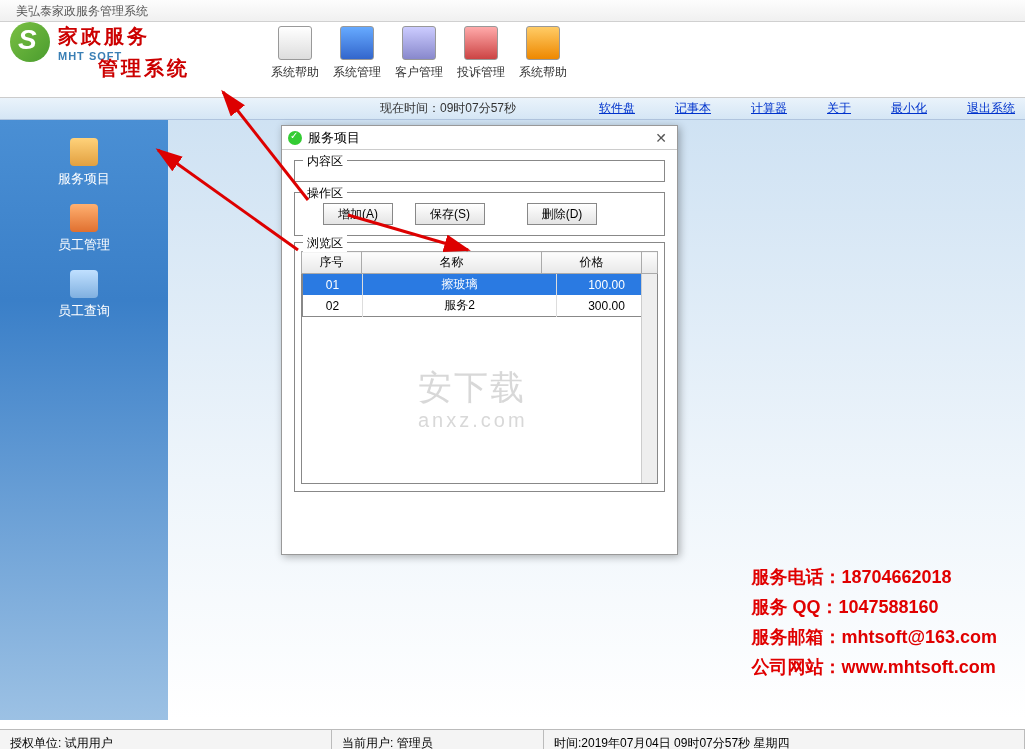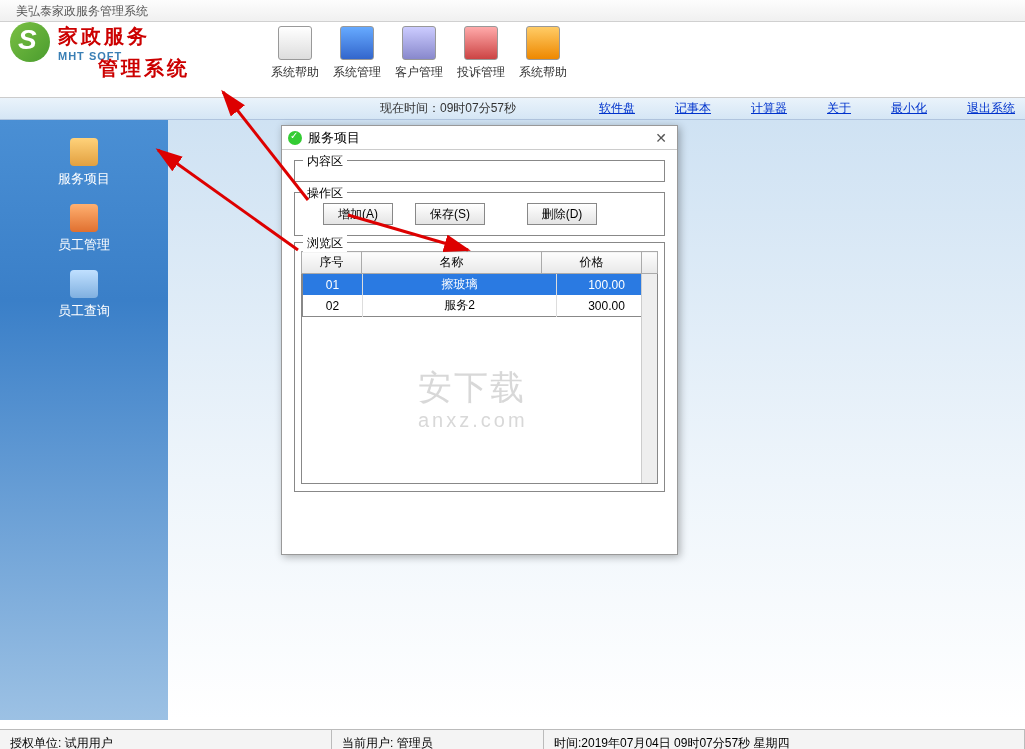--- a/index.html
+++ b/index.html
@@ -193,20 +193,26 @@
           <div class="vscroll"></div>
         </div>
       </div>
     </div>
 
     <div class="watermark">
       <span>安下载</span>
       <span class="wurl">anxz.com</span>
     </div>
 
+    <div class="contact">
+      <div>服务电话：18704662018</div>
+      <div>服务 QQ：1047588160</div>
+      <div>服务邮箱：mhtsoft@163.com</div>
+      <div>公司网站：www.mhtsoft.com</div>
+    </div>
 
     <svg class="arrow" style="left:-80px;top:-70px" width="260" height="200">
       <defs>
           <marker id="ah" markerWidth="10" markerHeight="10" refX="8" refY="3" orient="auto">
             <path d="M0,0 L0,6 L9,3 z" fill="#d00"></path>
           </marker>
         </defs>
       <line x1="220" y1="150" x2="135" y2="42" stroke="#d00" stroke-width="3" marker-end="url(#ah)"></line>
     </svg>
     <svg class="arrow" style="left:-50px;top:10px" width="200" height="140">

